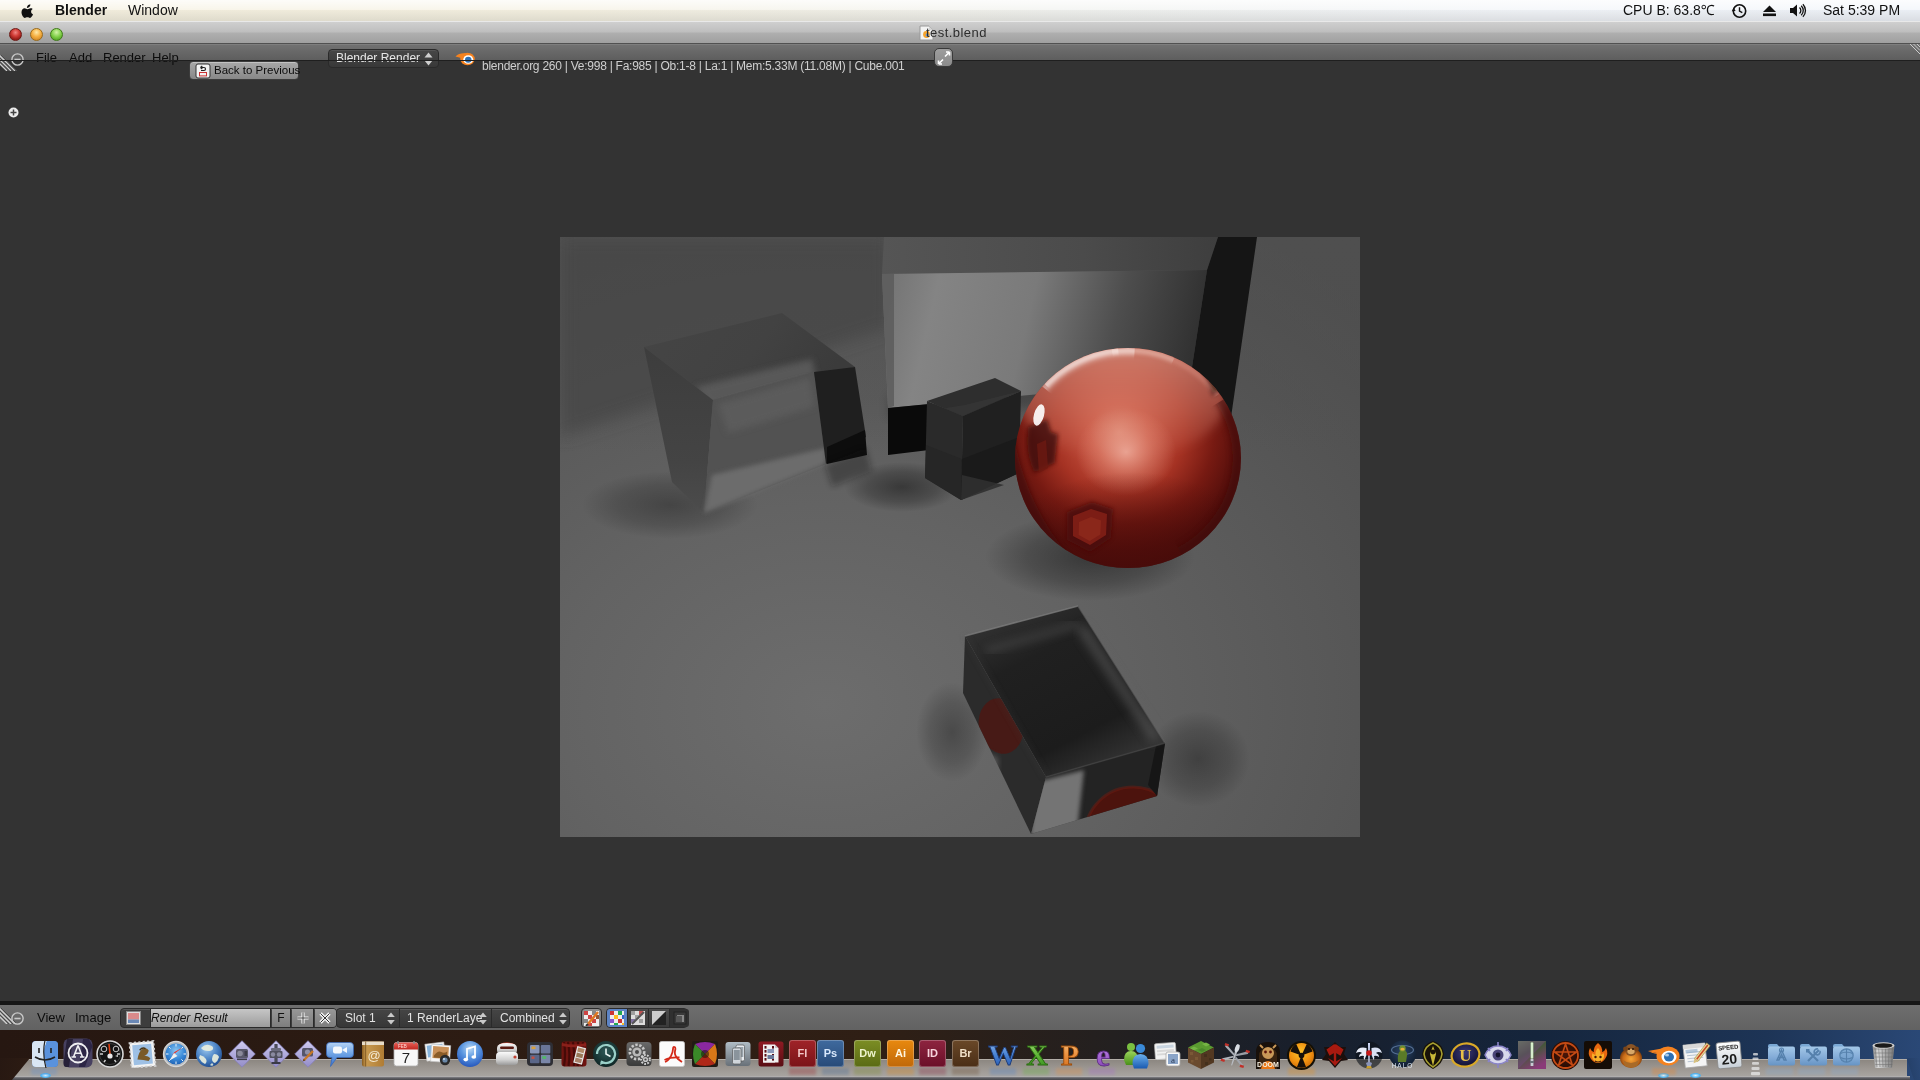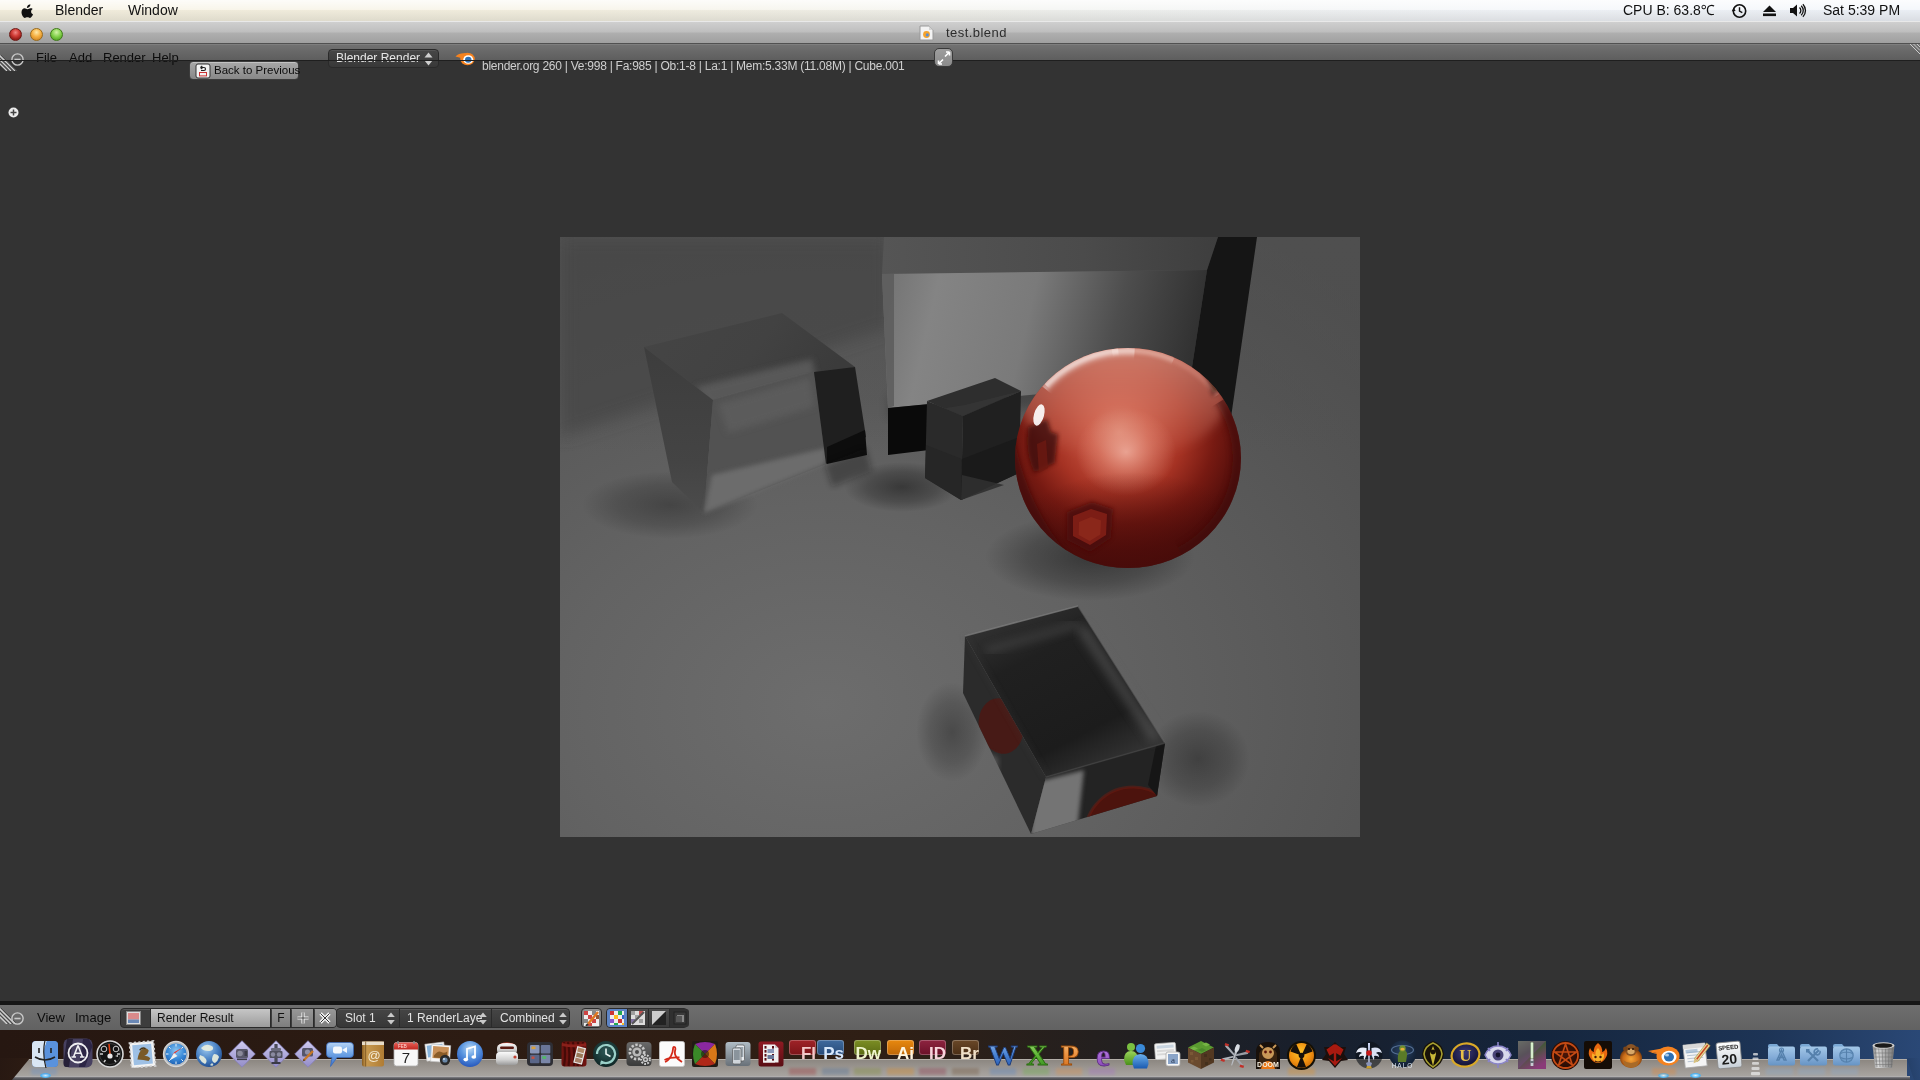--- a/index.html
+++ b/index.html
@@ -12,21 +12,21 @@
 #menubar { position:absolute; left:0; top:0; width:1920px; height:21px;
   background:linear-gradient(90deg, #f6f1e0 0%, #f5f1e2 30%, #f1f2ef 55%, #f2f5f9 80%, #f0f4fa 100%); }
 #menubar .vgrad { position:absolute; inset:0;
   background:linear-gradient(#ffffffcc 0%, #ffffff55 45%, #00000007 50%, #00000018 100%); }
 .mtext { position:absolute; top:0; height:21px; line-height:21px; font-size:14px; color:#111; }
 
 #titlebar { position:absolute; left:0; top:21px; width:1920px; height:23px;
   background:linear-gradient(#cfcfcf, #bfbfbf 45%, #aeaeae 55%, #a0a0a0);
   border-top:1px solid #e9e9e9; border-bottom:1px solid #515151; }
 .tl { position:absolute; top:6px; width:13px; height:13px; border-radius:50%; }
-#titletext { position:absolute; left:946px; top:0; height:22px; line-height:22px; font-size:13px; letter-spacing:0.45px; color:#2c2c2c; }
+#titletext { position:absolute; left:926px; top:0; height:22px; line-height:22px; font-size:13px; letter-spacing:0.45px; color:#2c2c2c; }
 
 
 #bheader { position:absolute; left:0; top:44px; width:1920px; height:16px;
   background:linear-gradient(#717171, #676767 50%, #5e5e5e);
   border-top:1px solid #7e7e7e; }
 #bheader:after { content:""; position:absolute; left:0; bottom:-1px; width:1920px; height:1px; background:#1f1f1f; }
 .hmenu { position:absolute; top:0; height:26px; line-height:25px; font-size:13px; color:#0c0c0c; }
 #btp { position:absolute; left:189px; top:16px; width:110px; height:19px; border-radius:4px;
   background:linear-gradient(#a8a8a8, #888888); border:1px solid #3c3c3c;
   box-shadow:inset 0 1px 0 #c3c3c3; font-size:11.5px; color:#0c0c0c; line-height:17px; white-space:nowrap; }
@@ -50,35 +50,35 @@
   border-top:4px solid #161616; }
 
 
 #dock { position:absolute; left:0; top:1030px; width:1920px; height:50px;
   background:linear-gradient(90deg, #261711 0%, #2d1c13 25%, #2f1f15 46%, #232020 58%, #181f2c 68%, #15253c 80%, #1d3456 92%, #2a4876 100%); }
 #shelf { position:absolute; left:14px; top:29px; width:1893px; height:17px;
   background:linear-gradient(#8c8781, #9d9893 55%, #a8a4a0); border-top:1px solid #b3aea8; }
 #shelffront { position:absolute; left:10px; top:46px; width:1900px; height:4px;
   background:linear-gradient(#cccac7, #64646a 45%, #46464a); }
 .di { position:absolute; top:10px; }
-.adobe { width:27px; height:15px; border-radius:3px; font-size:17px; font-weight:bold;
-  text-align:right; line-height:27px; box-shadow:inset 0 0 0 1px rgba(255,255,255,0.25); }
+.adobe { width:27px; height:27px; border-radius:3px; font-size:11px; font-weight:bold;
+  text-align:center; line-height:27px; box-shadow:inset 0 0 0 1px rgba(255,255,255,0.25); }
 .refl { position:absolute; top:38px; width:27px; height:7px; opacity:0.28; filter:blur(1.5px); }
 </style>
 </head>
 <body>
 <div id="screen">
 
   <div id="menubar">
     <div class="vgrad"></div>
     <svg class="abs" style="left:19px;top:3px" width="16" height="16" viewBox="0 0 16 16">
       <path d="M11.3 1.2c-.9.06-1.9.6-2.5 1.3-.55.64-1 1.6-.83 2.5.95.08 1.93-.5 2.52-1.2.58-.7.98-1.63.81-2.6z" fill="#111"></path>
       <path d="M11.6 5.3c-1.4 0-2 .86-3 .86-1 0-1.8-.84-3-.84-1.5 0-3.1 1.4-3.1 4 0 2.9 2.1 5.6 3.3 5.6.9 0 1.3-.6 2.6-.6 1.3 0 1.6.6 2.6.6 1.2 0 2.6-2.1 3-3.6-1.3-.5-1.9-1.5-1.9-2.8 0-1.3.7-2.1 1.6-2.6-.6-.5-1.4-.6-2.1-.6z" fill="#111"></path>
     </svg>
-    <div class="mtext" style="left:55px; font-weight:normal;">Blender</div>
+    <div class="mtext" style="left:55px; font-weight:bold;">Blender</div>
     <div class="mtext" style="left:128px;">Window</div>
     <div class="mtext" style="left:1623px;">CPU B: 63.8℃</div>
     <svg class="abs" style="left:1730px;top:2px" width="18" height="18" viewBox="0 0 18 18">
       <circle cx="9.5" cy="9" r="6.2" fill="none" stroke="#111" stroke-width="1.6"></circle>
       <path d="M9.5 5.2v3.8l2.8 1.6" fill="none" stroke="#111" stroke-width="1.4"></path>
       <path d="M3.6 5.5 L1.8 9.2 L5.6 9.0" fill="#111"></path>
     </svg>
     <svg class="abs" style="left:1761px;top:4px" width="17" height="14" viewBox="0 0 17 14">
       <path d="M2 8 L8.5 1.5 L15 8 Z" fill="#111"></path>
       <rect x="2" y="9.5" width="13" height="2.6" fill="#111"></rect>
@@ -386,21 +386,21 @@
     </svg>
     <div class="hmenu" style="left:37px;">View</div>
     <div class="hmenu" style="left:75px;">Image</div>
 
     <div class="abs" style="left:120px;top:3px;width:217px;height:20px;border:1px solid #2a2a2a;border-radius:4px;background:#3d3d3d;box-shadow:inset 0 1px 0 #555;">
       <svg class="abs" style="left:5px;top:2px" width="15" height="14" viewBox="0 0 15 14">
         <rect x="0.5" y="0.5" width="14" height="13" fill="#ddd" stroke="#888"></rect>
         <rect x="2" y="2" width="11" height="6.5" fill="#d98a8a"></rect>
         <rect x="2" y="8.5" width="11" height="3.5" fill="#6a88b5"></rect>
       </svg>
-      <div class="abs" style="left:29px;top:0;width:121px;height:18px;background:linear-gradient(#c6c6c6,#9c9c9c);border-left:1px solid #2a2a2a;border-right:1px solid #2a2a2a;font-size:12px;color:#111;line-height:18px;"><span style="margin-left:6px;">Render Result</span></div>
+      <div class="abs" style="left:29px;top:0;width:121px;height:18px;background:linear-gradient(#c6c6c6,#9c9c9c);border-left:1px solid #2a2a2a;border-right:1px solid #2a2a2a;font-size:12px;color:#111;line-height:18px;"><span style="margin-left:0;font-style:italic;">Render Result</span></div>
       <div class="abs" style="left:151px;top:0;width:19px;height:18px;background:linear-gradient(#989898,#7e7e7e);border-right:1px solid #2a2a2a;font-size:12px;color:#111;text-align:center;line-height:18px;">F</div>
       <div class="abs" style="left:171px;top:0;width:22px;height:18px;background:linear-gradient(#989898,#7e7e7e);border-right:1px solid #2a2a2a;">
         <svg class="abs" style="left:4px;top:2px" width="14" height="14" viewBox="0 0 14 14">
             <path d="M7 1.5 v11 M1.5 7 h11" stroke="#f2f2f2" stroke-width="3.2"></path>
             <path d="M7 1.5 v11 M1.5 7 h11" stroke="#444" stroke-width="1"></path>
           </svg>
       </div>
       <div class="abs" style="left:194px;top:0;width:21px;height:18px;background:linear-gradient(#989898,#7e7e7e);border-radius:0 3px 3px 0;">
         <svg class="abs" style="left:3px;top:2px" width="14" height="14" viewBox="0 0 14 14">
             <path d="M2.5 2.5 L11.5 11.5 M11.5 2.5 L2.5 11.5" stroke="#f2f2f2" stroke-width="3.2"></path>

